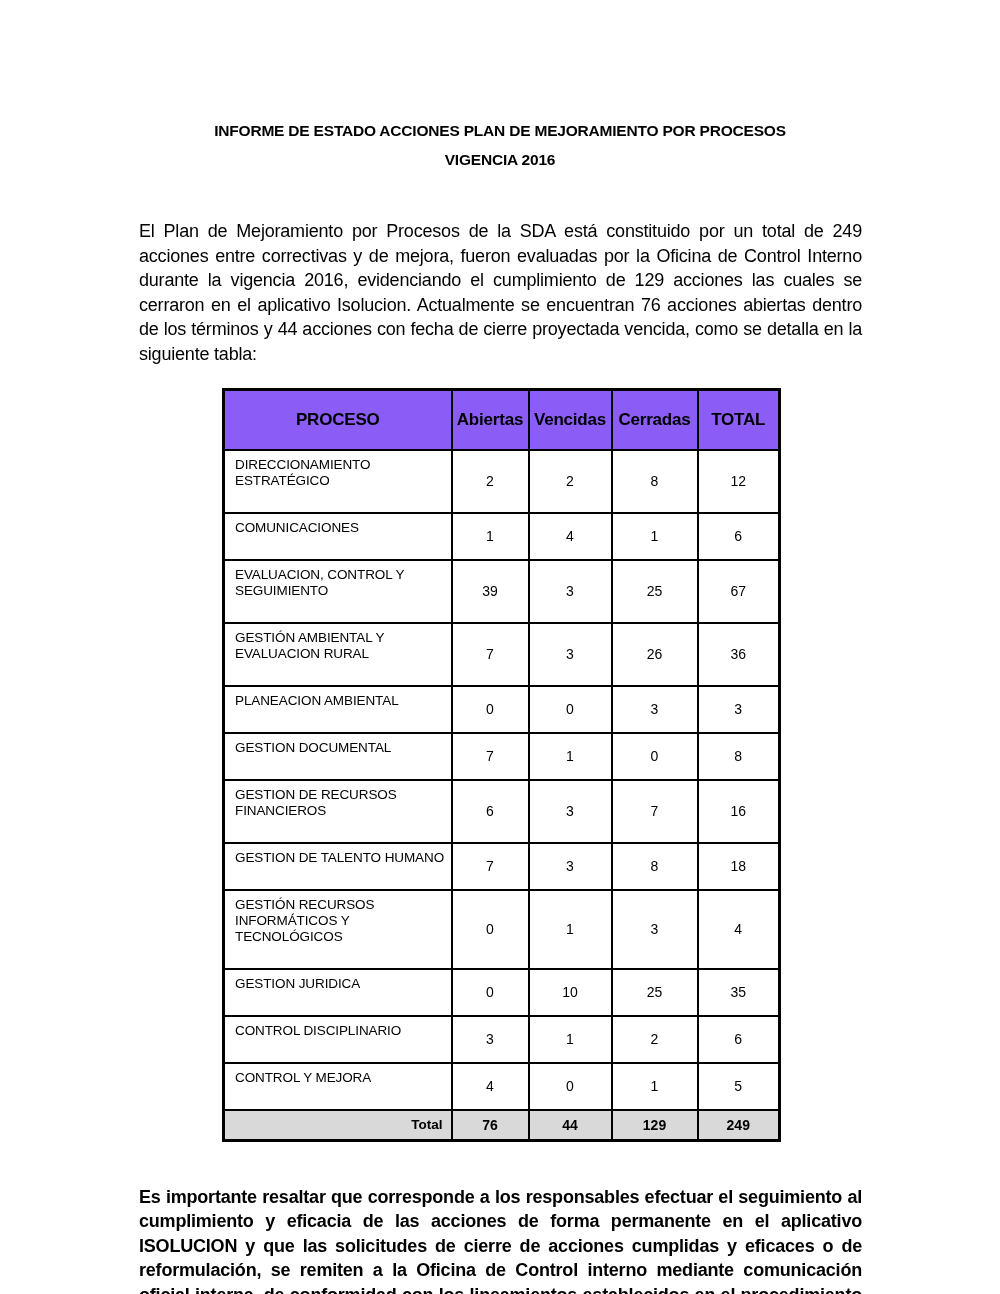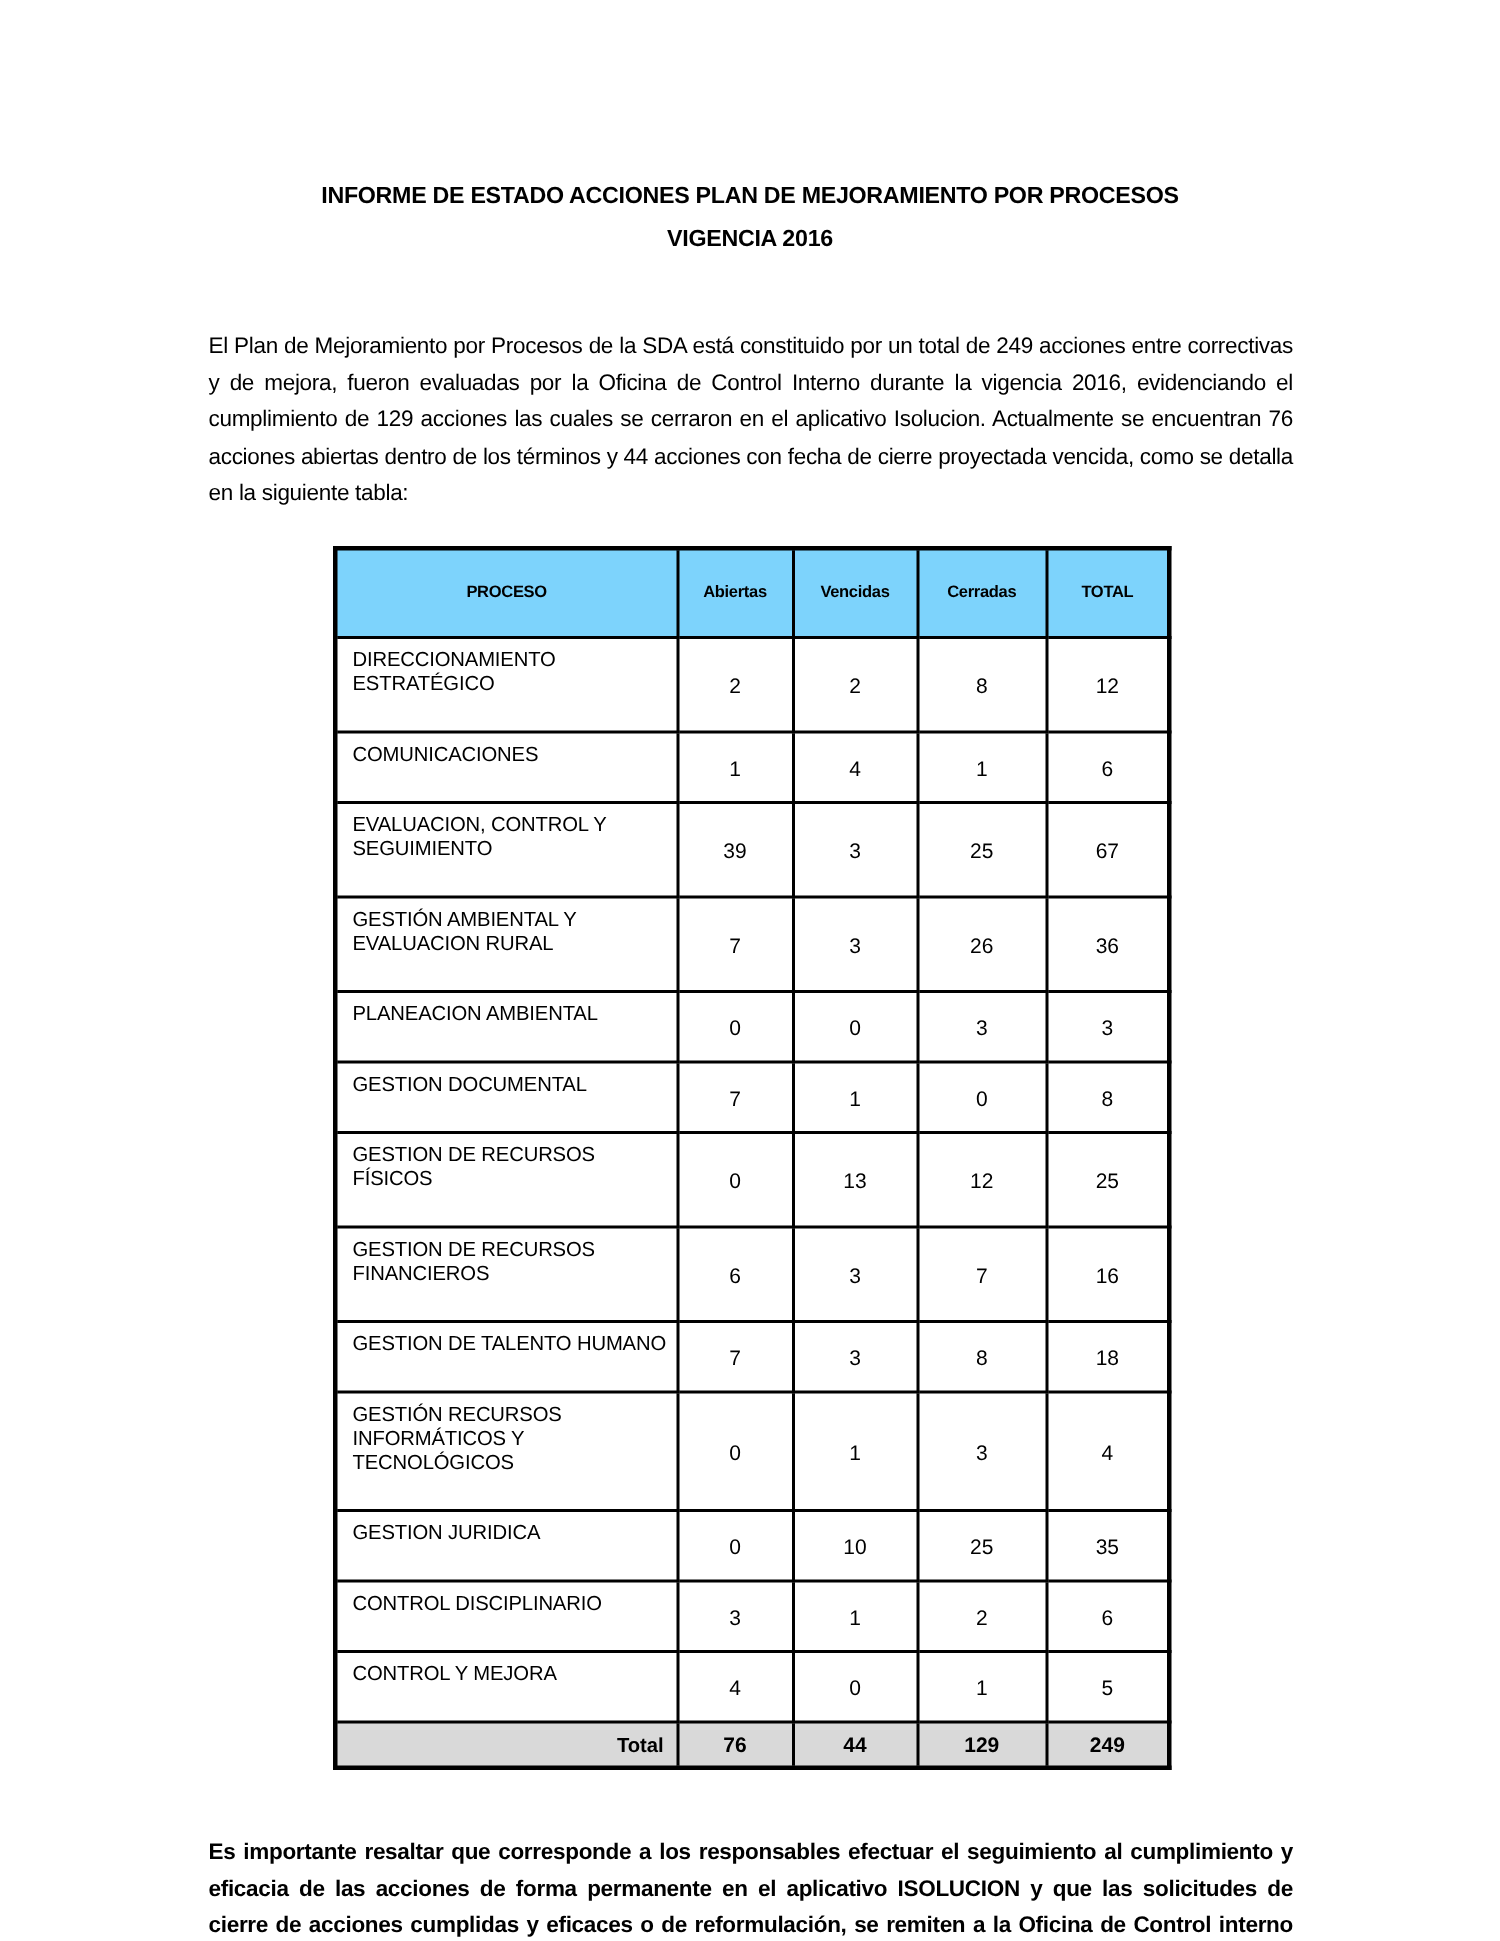--- a/index.html
+++ b/index.html
@@ -22,21 +22,21 @@
     text-align: center;
     font-weight: bold;
     font-size: 15.5px;
     line-height: 29px;
     letter-spacing: -0.2px;
   }
   .para {
     margin-left: 139px;
     margin-right: 138px;
     text-align: justify;
-    font-size: 15px;
+    font-size: 18px;
     line-height: 24.5px;
     letter-spacing: -0.2px;
   }
   .para-intro { margin-top: 45px; }
   .para-closing { margin-top: 43px; font-weight: bold; }
   .table-wrap {
     width: 556px;
     margin: 22px auto 0 auto;
   }
   table.status-table {
@@ -44,23 +44,23 @@
     width: 556px;
     border: 3px solid #000000;
     table-layout: fixed;
   }
   table.status-table th,
   table.status-table td {
     border: 2px solid #000000;
     vertical-align: middle;
   }
   table.status-table th {
-    background: #7dd3fc;
+    background: #8b5cf6;
     height: 60px;
-    font-size: 11px;
+    font-size: 17px;
     font-weight: bold;
     text-align: center;
     letter-spacing: -0.2px;
   }
   td.proc {
     text-align: left;
     padding: 6px 4px 23px 10px;
     font-size: 13.5px;
     line-height: 16px;
     white-space: pre-line;
@@ -153,27 +153,20 @@
           <td class="num">3</td>
         </tr>
         <tr>
           <td class="proc">GESTION DOCUMENTAL</td>
           <td class="num">7</td>
           <td class="num">1</td>
           <td class="num">0</td>
           <td class="num">8</td>
         </tr>
         <tr>
-          <td class="proc">GESTION DE RECURSOS FÍSICOS</td>
-          <td class="num">0</td>
-          <td class="num">13</td>
-          <td class="num">12</td>
-          <td class="num">25</td>
-        </tr>
-        <tr>
           <td class="proc">GESTION DE RECURSOS
 FINANCIEROS</td>
           <td class="num">6</td>
           <td class="num">3</td>
           <td class="num">7</td>
           <td class="num">16</td>
         </tr>
         <tr>
           <td class="proc">GESTION DE TALENTO HUMANO</td>
           <td class="num">7</td>

